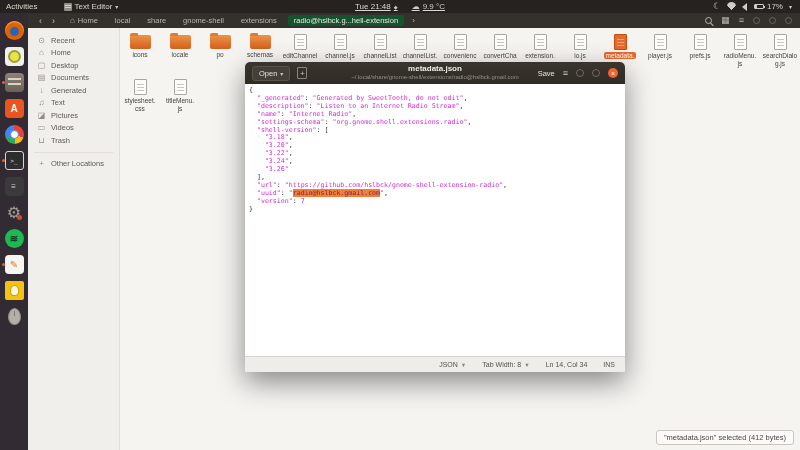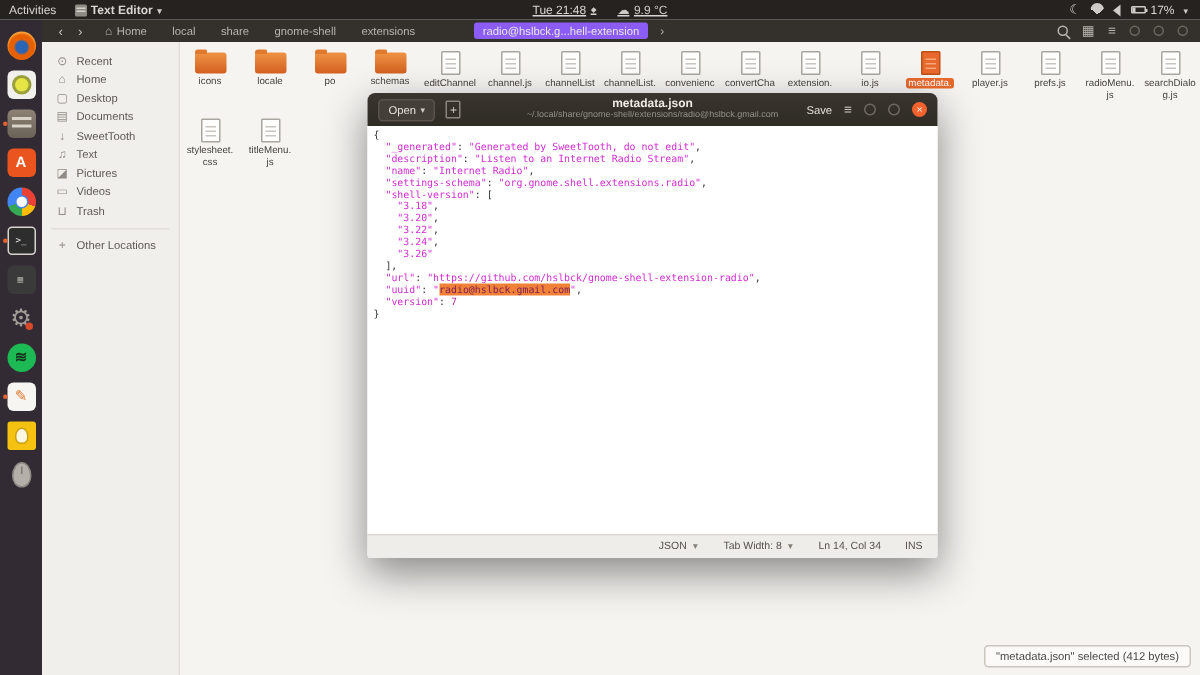--- a/index.html
+++ b/index.html
@@ -2,22 +2,22 @@
 <html><head>
 <meta charset="utf-8">
 <style>
   * { margin:0; padding:0; box-sizing:border-box; }
   html,body { width:800px; height:450px; overflow:hidden; font-family:"Liberation Sans", sans-serif; }
   .screen { position:relative; width:800px; height:450px; background:#f6f4f1; overflow:hidden; }
 
   
   .topbar { position:absolute; left:0; top:0; width:800px; height:13px; background:#262220; color:#d9d6d1;
             display:flex; align-items:center; font-size:8px; z-index:50; }
-  .tb-left { display:flex; align-items:center; gap:12px; padding-left:6px; }
-  .appmenu { display:flex; align-items:center; gap:3px;font-weight:bold; }
+  .tb-left { display:flex; align-items:center; gap:26px; padding-left:6px; }
+  .appmenu { display:flex; align-items:center; gap:3px; }
   .appmenu .gicon { width:8px; height:8px; background:#8f8b85; border-radius:1px; position:relative; }
   .appmenu .gicon:after{content:"";position:absolute;left:1px;top:2px;width:6px;height:1px;background:#d4d1cc;box-shadow:0 2px 0 #d4d1cc;}
   .tb-center { position:absolute; left:0; right:0; display:flex; justify-content:center; align-items:center; gap:14px; pointer-events:none;text-decoration:underline;}
   .tb-center > * { pointer-events:auto; }
   .clock { display:flex; align-items:center; gap:3px; }
   .clock .dot { font-size:5px; color:#cfccc7; }
   .weather { display:flex; align-items:center; gap:3px; color:#cfccc7;}
   .tb-right { margin-left:auto; display:flex; align-items:center; gap:6px; padding-right:8px; }
   .moon { font-size:9px; color:#cfccc7; line-height:1; }
   .wifi { width:9px; height:9px; border-radius:50%; background:conic-gradient(from -50deg at 50% 85%, #cfccc7 0 100deg, transparent 100deg); }
@@ -54,21 +54,21 @@
   .ic-mouse { background:#b4b0a9; width:13px; height:17px; border-radius:50% 50% 48% 48% / 55% 55% 45% 45%; border:1px solid #8c8881; position:relative; }
   .ic-mouse:after { content:""; position:absolute; left:5px; top:2px; width:1px; height:5px; background:#7d7973; }
 
   
   .ntoolbar { position:absolute; left:28px; top:13px; width:772px; height:15px; background:#34302b;
               display:flex; align-items:center; font-size:7.5px; color:#b9b5af; z-index:10; }
   .navbtn { margin-left:0; padding:0 5px; font-size:9px; color:#c6c2bb; }
   .navbtn:first-child { margin-left:6px; }
   .crumbs { display:flex; align-items:center; gap:5px; margin-left:4px; }
   .crumb { padding:1px 6px; border-radius:2px; white-space:nowrap; }
-  .crumb.active { background:#8b5cf6; color:#eae7e2;margin-left:28px; }
+  .crumb.active { background:#14532d; color:#eae7e2; }
   .crumb .homeglyph { margin-right:3px; font-size:8px; }
   .crumb-caret { font-size:8px; color:#b9b5af; padding:0 3px; }
   .ntb-right { margin-left:auto; display:flex; align-items:center; gap:9px; padding-right:8px; }
   .s-icon { width:7px; height:7px; border:1px solid #b9b5af; border-radius:50%; position:relative; }
   .s-icon:after { content:""; position:absolute; right:-3px; bottom:-2px; width:4px; height:1px; background:#b9b5af; transform:rotate(45deg); }
   .grid-icon { font-size:9px; color:#b9b5af; line-height:1;}
   .menu-icon { font-size:9px; color:#b9b5af; line-height:1;}
   .wc { width:7px; height:7px; border:1px solid #6b655e; border-radius:50%; }
 
   
@@ -240,21 +240,21 @@
         <div class="side-item">
           <span class="si">▢</span>
           <span>Desktop</span>
         </div>
         <div class="side-item">
           <span class="si">▤</span>
           <span>Documents</span>
         </div>
         <div class="side-item">
           <span class="si">↓</span>
-          <span>SweetTooth</span>
+          <span>Generated</span>
         </div>
         <div class="side-item">
           <span class="si">♫</span>
           <span>Text</span>
         </div>
         <div class="side-item">
           <span class="si">◪</span>
           <span>Pictures</span>
         </div>
         <div class="side-item">

